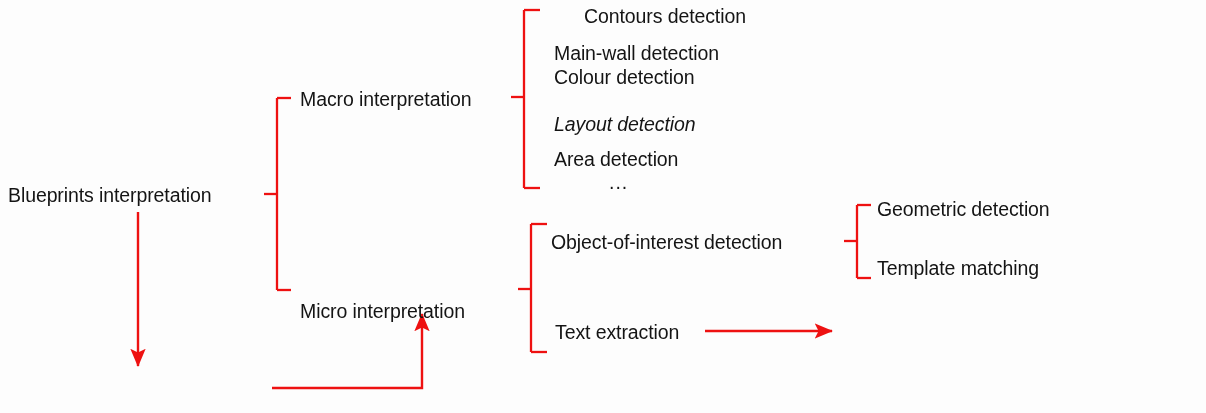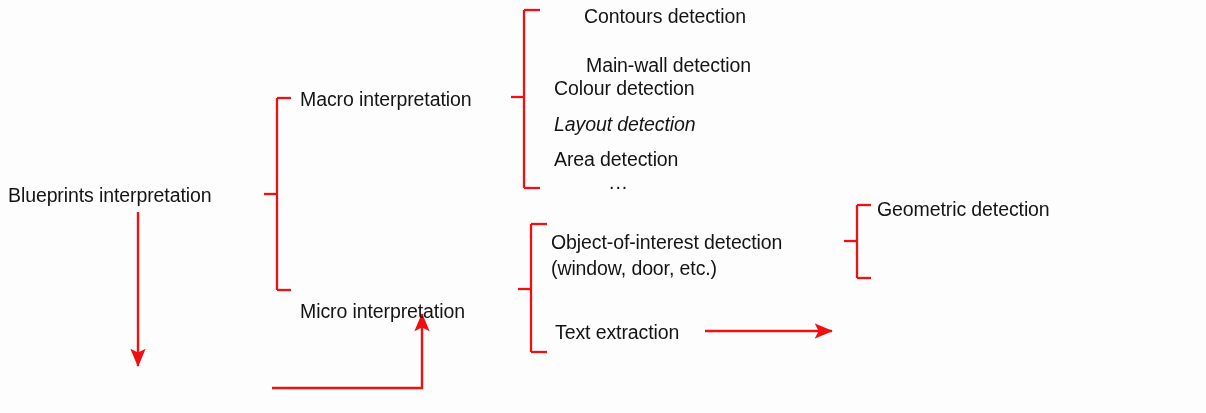--- a/index.html
+++ b/index.html
@@ -96,33 +96,33 @@
 
   <div class="node-label" style="left:8px; top:182px;">Blueprints interpretation</div>
 
 
   <div class="node-label" style="left:300px; top:86px;">Macro interpretation</div>
 
   <div class="node-label" style="left:300px; top:277px;margin-top:21px;">Micro interpretation</div>
 
   <div class="node-label" style="left:584px; top:3px;">Contours detection</div>
 
-  <div class="node-label" style="left:554px; top:52px;margin-left:32px;">Main-wall detection</div>
+  <div class="node-label" style="left:554px; top:40px;">Main-wall detection</div>
 
-  <div class="node-label" style="left:554px; top:75px;">Colour detection</div>
+  <div class="node-label" style="left:554px; top:64px;">Colour detection</div>
 
   <div class="node-label" style="left:554px; top:111px;font-style:italic;">Layout detection</div>
 
   <div class="node-label" style="left:554px; top:146px;">Area detection</div>
 
   <div class="ellipsis-label" style="left:609px; top:172px;">...</div>
 
   <div class="node-label centered" style="left:551px; top:229px; width:275px;">Object-of-interest detection</div>
 
-  <div class="node-label centered" style="left:551px; top:255px; width:275px;">(window, door, etc.)</div>
 
   <div class="node-label" style="left:555px; top:319px;">Text extraction</div>
 
   <div class="node-label" style="left:877px; top:196px;">Geometric detection</div>
 
+  <div class="node-label" style="left:877px; top:255px;">Template matching</div>
 
 
 </div>
 
 </body></html>

